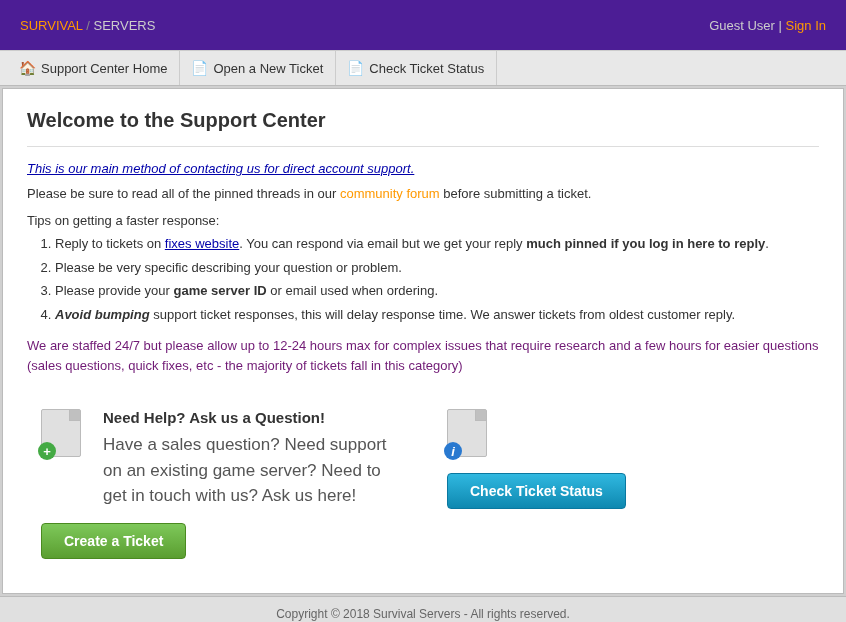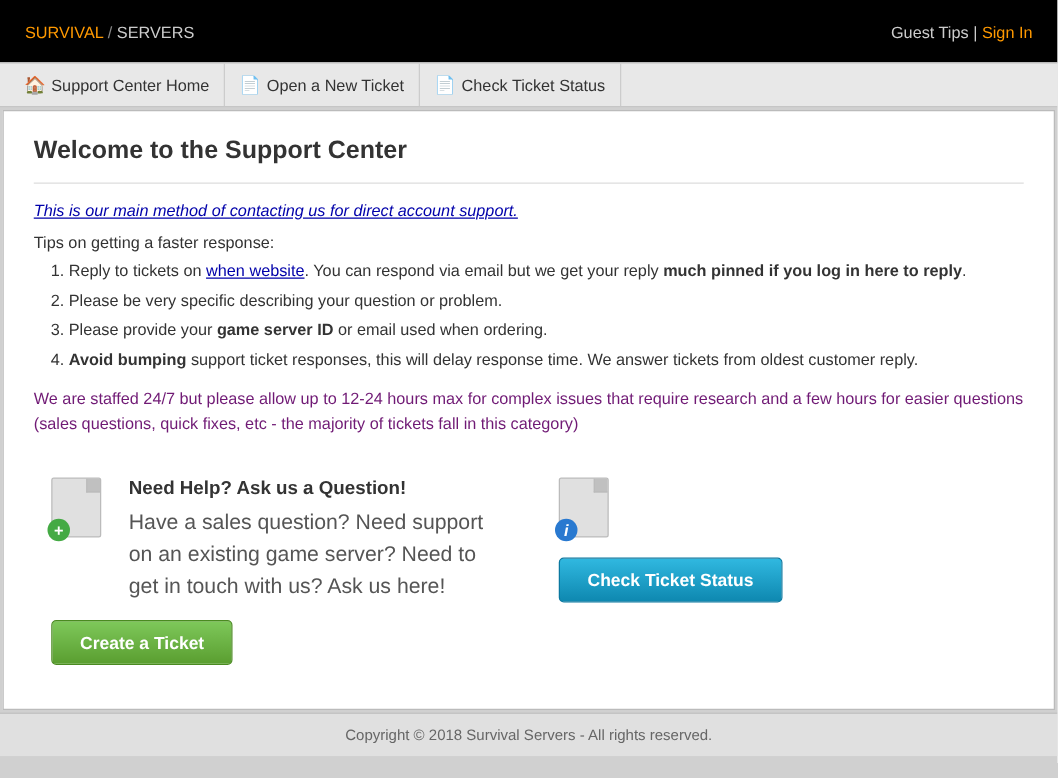--- a/index.html
+++ b/index.html
@@ -1,20 +1,20 @@
 <!DOCTYPE html>
 <html><head>
   <meta charset="utf-8">
   <style>
     * { margin: 0; padding: 0; box-sizing: border-box; }
     body { font-family: Arial, sans-serif; font-size: 13px; background: #d0d0d0; }
 
     
     #header {
-      background: #000000;
+      background: #4c1d95;
       padding: 24px 20px;
       display: flex;
       align-items: center;
       justify-content: space-between;
       height: 50px;
     }
     #logo-survival { color: #f90; }
     #logo-slash { color: #888; font-weight: normal; }
     #logo-servers { color: #ccc; }
     #header-user {
@@ -99,21 +99,21 @@
       margin-bottom: 12px;
     }
     #tips-list li {
       font-size: 13px;
       color: #333;
       margin-bottom: 4px;
       line-height: 1.5;
     }
     .tip-link { color: #00a; }
     .tip-bold { font-weight: bold; }
-    .tip-italic-bold { font-weight: bold; }
+    .tip-italic-bold { font-weight: bold; font-style: italic; }
     #staffed-note {
       font-size: 13px;
       color: #701a75;
       margin-bottom: 20px;
       line-height: 1.5;
     }
 
     
     #cards-row {
       display: flex;
@@ -237,21 +237,21 @@
 </head>
 <body>
 
 <div id="header">
   <div id="logo">
     <span id="logo-survival">SURVIVAL</span>
     <span id="logo-slash"> / </span>
     <span id="logo-servers">SERVERS</span>
   </div>
   <div id="header-user">
-    <span>Guest Tips | </span><a href="#">Sign In</a>
+    <span>Guest User | </span><a href="#">Sign In</a>
   </div>
 </div>
 
 <div id="navbar">
   <a class="nav-item">
     <span class="nav-icon">🏠</span>
     <span>Support Center Home</span>
   </a>
   <a class="nav-item">
     <span class="nav-icon">📄</span>
@@ -265,26 +265,29 @@
 
 <div id="main-wrapper">
   <div id="main-content">
 
     <div id="welcome-title">Welcome to the Support Center</div>
 
     <div class="divider-line"></div>
 
     <div id="subtitle-italic">This is our main method of contacting us for direct account support.</div>
 
+    <p id="community-note">
+      <span>Please be sure to read all of the pinned threads in our </span><a id="community-link" href="#">community forum</a><span> before submitting a ticket.</span>
+    </p>
 
     <p id="tips-heading">Tips on getting a faster response:</p>
 
     <ol id="tips-list">
       <li>
-        Reply to tickets on <a href="#" class="tip-link">when website</a>. You can respond via email but we get your reply <span class="tip-bold">much pinned if you log in here to reply</span>.
+        Reply to tickets on <a href="#" class="tip-link">fixes website</a>. You can respond via email but we get your reply <span class="tip-bold">much pinned if you log in here to reply</span>.
       </li>
       <li>Please be very specific describing your question or problem.</li>
       <li>
         <span>Please provide your </span><span class="tip-bold">game server ID</span><span> or email used when ordering.</span>
       </li>
       <li>
         <span class="tip-italic-bold">Avoid bumping</span><span> support ticket responses, this will delay response time. We answer tickets from oldest customer reply.</span>
       </li>
     </ol>
 

